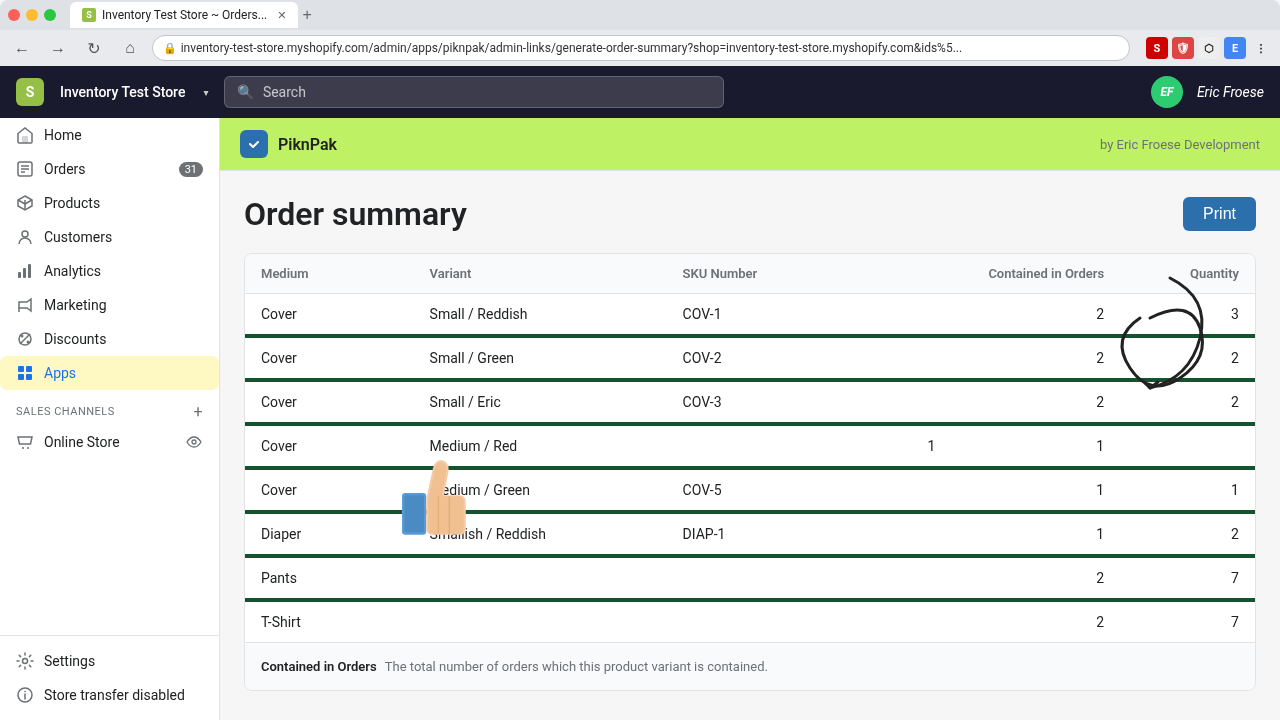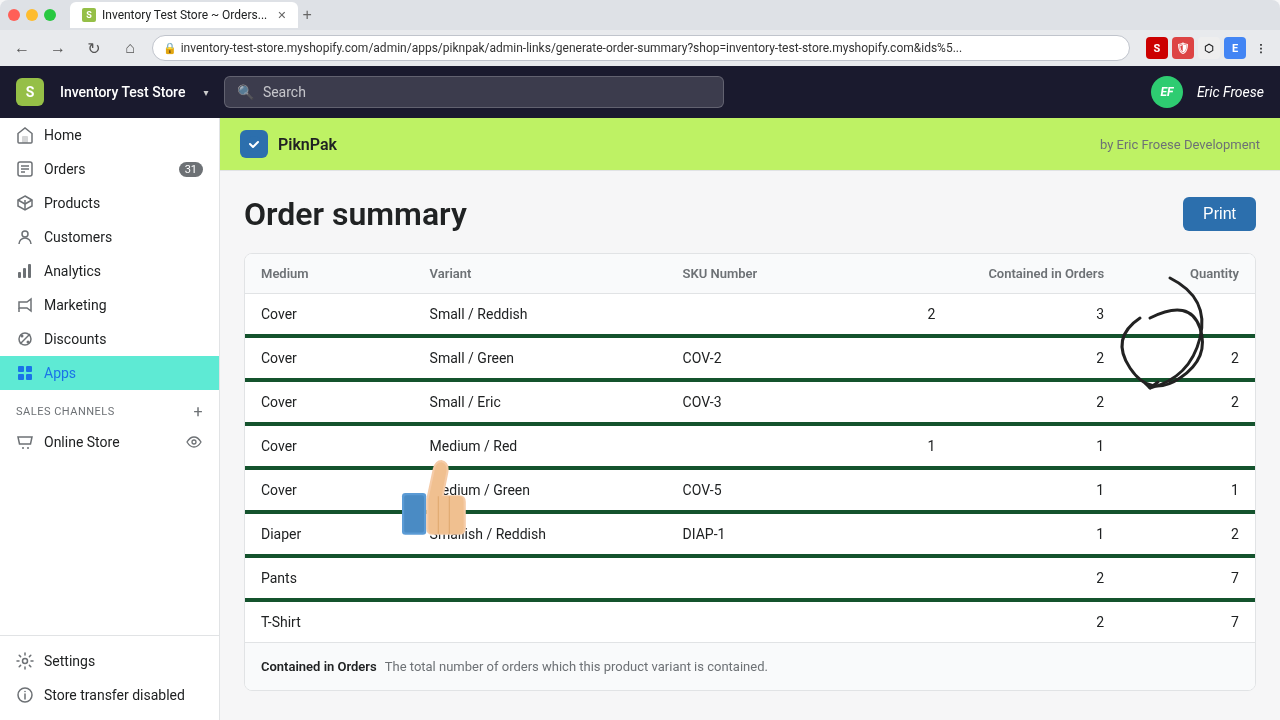--- a/index.html
+++ b/index.html
@@ -38,21 +38,21 @@
     .user-avatar { width: 32px; height: 32px; border-radius: 50%; background: #2ecc71; display: flex; align-items: center; justify-content: center; color: white; font-size: 12px; font-weight: bold; margin-left: auto; cursor: pointer; }
     .user-name { color: #fff; font-size: 14px; margin-left: 6px; }
 
     
     .main-area { display: flex; flex: 1; overflow: hidden; }
 
     
     .sidebar { width: 220px; background: #fff; border-right: 1px solid #e1e3e5; display: flex; flex-direction: column; flex-shrink: 0; overflow-y: auto; }
     .sidebar-nav { flex: 1; padding: 0 0; }
     .nav-item { display: flex; align-items: center; gap: 10px; padding: 8px 16px; cursor: pointer; color: #202223; font-size: 14px; border-radius: 0; position: relative; }
-    .nav-item.active { background: #5eead4; color: #1a73e8; }
+    .nav-item.active { background: #fef9c3; color: #1a73e8; border-radius: 7px; }
     .nav-item.active .nav-icon { color: #1a73e8; }
     .nav-icon { width: 18px; height: 18px; display: flex; align-items: center; justify-content: center; color: #6d7175; flex-shrink: 0; }
     .nav-badge { background: #6d7175; color: white; font-size: 11px; border-radius: 10px; padding: 1px 6px; margin-left: auto; }
     .sidebar-section-label { font-size: 11px; font-weight: 400; color: #6d7175; padding: 12px 16px 4px; text-transform: uppercase; letter-spacing: 0.5px; display: flex; align-items: center; justify-content: space-between; }
     .sidebar-add { color: #6d7175; cursor: pointer; font-size: 16px; }
     .sidebar-bottom { padding: 8px 0; border-top: 1px solid #e1e3e5; }
     .sidebar-bottom-item { display: flex; align-items: center; gap: 10px; padding: 8px 16px; cursor: pointer; color: #202223; font-size: 14px; }
     .sidebar-bottom-item .nav-icon { color: #6d7175; }
 
     
@@ -321,20 +321,21 @@
             <div class="th">Medium</div>
             <div class="th">Variant</div>
             <div class="th">SKU Number</div>
             <div class="th right">Contained in Orders</div>
             <div class="th right">Quantity</div>
           </div>
           <div id="table-body">
               <div class="table-row-item">
       <div class="td">Cover</div>
       <div class="td">Small / Reddish</div>
+      <div class="td">COV-1</div>
       <div class="td right">2</div>
       <div class="td right">3</div>
     </div>
               <div class="table-row-item">
       <div class="td">Cover</div>
       <div class="td">Small / Green</div>
       <div class="td">COV-2</div>
       <div class="td right">2</div>
       <div class="td right">2</div>
     </div>

